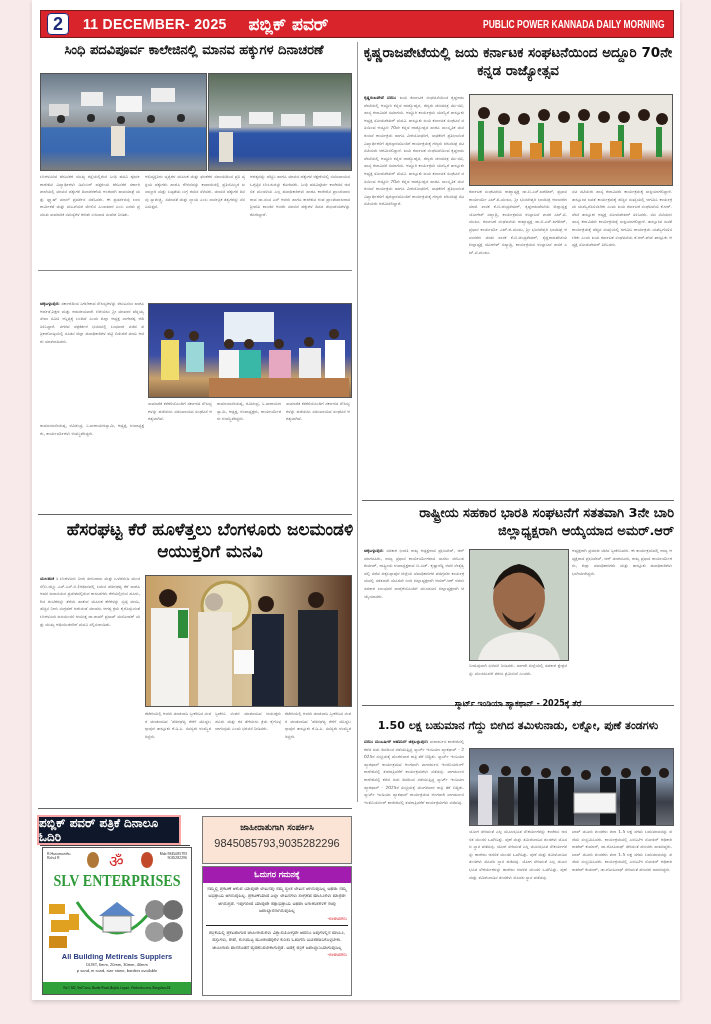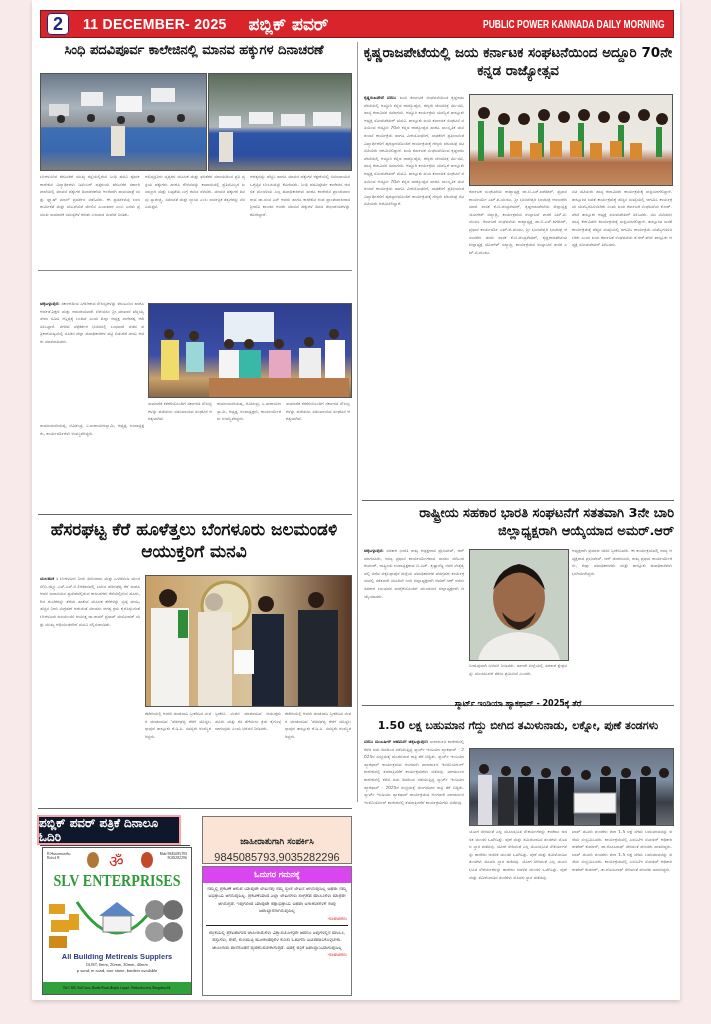--- a/index.html
+++ b/index.html
@@ -13,21 +13,21 @@
   .col-div{position:absolute;left:325px;top:42px;width:1px;height:760px;background:#999;}
   .hl{position:absolute;color:#111;font-weight:bold;text-align:center;line-height:1.15;}
   .photo{position:absolute;border:1px solid #555;overflow:hidden;}
   .txt{position:absolute;font:4.3px "DejaVu Sans",sans-serif;color:#555;line-height:7.6px;text-align:justify;overflow:hidden;word-break:break-all;}
   .rule{position:absolute;height:1px;background:#888;}
   .dateline{font-weight:bold;color:#222;}
   .ad-title{position:absolute;left:5px;top:815px;width:140px;height:26px;background:#0f172a;color:#fff;font:bold 12px "DejaVu Sans",sans-serif;display:flex;align-items:center;justify-content:center;border:2px solid #fca5a5;}
   .slv{position:absolute;left:10px;top:847px;width:148px;height:146px;border:1px solid #555;background:#fff;overflow:hidden;}
   .contact{position:absolute;left:170px;top:816px;width:148px;height:46px;background:#fbe4d5;border:1px solid #777;text-align:center;}
   .notice{position:absolute;left:170px;top:866px;width:148px;height:128px;border:1px solid #777;background:#fff;}
-  .notice-head{height:16px;background:#d946ef;color:#fff;font:bold 8px "DejaVu Sans",sans-serif;display:flex;align-items:center;justify-content:center;}
+  .notice-head{height:16px;background:#a21caf;color:#fff;font:bold 8px "DejaVu Sans",sans-serif;display:flex;align-items:center;justify-content:center;}
   .notice-body{font:4.6px "DejaVu Sans",sans-serif;color:#333;text-align:center;padding:2px 4px;line-height:7.4px;}
   .sig{color:#d9242b;text-align:right;font-size:4.6px;}
 </style>
 </head>
 <body>
 
 <div class="paper">
 
   <div class="masthead">
     <div class="pagenum">2</div>
@@ -87,21 +87,21 @@
         <rect x="176" y="36" width="20" height="40" fill="#fff"></rect>
         <rect x="60" y="74" width="140" height="19" fill="#b57b4c"></rect>
       </svg>
   </div>
   <div class="txt" style="left:116px;top:400px;width:64px;height:88px;"><span>ಸಾಮಾಜಿಕ ಕಳಕಳಿಯೊಂದಿಗೆ ಸರ್ಕಾರದ ಸೌಲಭ್ಯಗಳನ್ನು ಪಡೆಯಲು ಸಮುದಾಯದ ಸಂಘಟನೆ ಅಗತ್ಯವಾಗಿದೆ.</span></div>
   <div class="txt" style="left:185px;top:400px;width:64px;height:88px;"><span>ರಾಮಾಂಜನೇಯಪ್ಪ, ರವಿಚಂದ್ರ, ಸಿ.ನಾರಾಯಣಸ್ವಾಮಿ, ಅಧ್ಯಕ್ಷ, ಉಪಾಧ್ಯಕ್ಷರು, ಕಾರ್ಯದರ್ಶಿಗಳು ಉಪಸ್ಥಿತರಿದ್ದರು.</span></div>
   <div class="txt" style="left:254px;top:400px;width:64px;height:88px;"><span>ಸಾಮಾಜಿಕ ಕಳಕಳಿಯೊಂದಿಗೆ ಸರ್ಕಾರದ ಸೌಲಭ್ಯಗಳನ್ನು ಪಡೆಯಲು ಸಮುದಾಯದ ಸಂಘಟನೆ ಅಗತ್ಯವಾಗಿದೆ.</span></div>
   <div class="txt" style="left:8px;top:422px;width:104px;height:68px;"><span>ರಾಮಾಂಜನೇಯಪ್ಪ, ರವಿಚಂದ್ರ, ಸಿ.ನಾರಾಯಣಸ್ವಾಮಿ, ಅಧ್ಯಕ್ಷ, ಉಪಾಧ್ಯಕ್ಷರು, ಕಾರ್ಯದರ್ಶಿಗಳು ಉಪಸ್ಥಿತರಿದ್ದರು.</span></div>
   <div class="rule" style="left:6px;top:514px;width:314px;background:#666;"></div>
 
-  <div class="hl" style="left:6px;top:518px;width:312px;font-size:17px;line-height:22px;">ಹೆಸರಘಟ್ಟ ಕೆರೆ ಹೂಳೆತ್ತಲು ಬೆಂಗಳೂರು ಜಲಮಂಡಳಿ ಆಯುಕ್ತರಿಗೆ ಮನವಿ</div>
+  <div class="hl" style="left:22px;top:518px;width:312px;font-size:17px;line-height:22px;">ಹೆಸರಘಟ್ಟ ಕೆರೆ ಹೂಳೆತ್ತಲು ಬೆಂಗಳೂರು ಜಲಮಂಡಳಿ ಆಯುಕ್ತರಿಗೆ ಮನವಿ</div>
   <div class="txt" style="left:8px;top:575px;width:100px;height:230px;"><span class="dateline">ಯಲಹಂಕ :</span> <span>ಬೆಂಗಳೂರು ನೀರು ಸರಬರಾಜು ಮತ್ತು ಒಳಚರಂಡಿ ಮಂಡಳಿ(ಬಿ.ಡಬ್ಲ್ಯು.ಎಸ್.ಎಸ್.ಬಿ.)ಅಧೀನದಲ್ಲಿ ಬರುವ ಹೆಸರಘಟ್ಟ ಕೆರೆ ಹಾಗೂ ಅದರ ಜಲಾನಯನ ಪ್ರದೇಶದಲ್ಲಿರುವ ಕಾಲುವೆಗಳು ಕೆರೆಯಲ್ಲಿರುವ ಹೂಳು, ಗಿಡ ಗಂಟಿಗಳನ್ನು ತೆಗೆದು ಹಾಕುವ ಮೂಲಕ ಕೆರೆಗಳನ್ನು ಸ್ವಚ್ಛ ಮಾಡಿ, ಹೆಚ್ಚಿನ ನೀರು ಸಂಗ್ರಹಣೆ ಆಗುವಂತೆ ಮಾಡಲು ಅಗತ್ಯ ಕ್ರಮ ಕೈಗೊಳ್ಳುವಂತೆ ಬೆಂಗಳೂರು ಜಲಮಂಡಳಿ ಆಯುಕ್ತ ಡಾ.ರಾಮ್ ಪ್ರಸಾದ್ ಮನೋಹರ್ ಮತ್ತು ಮುಖ್ಯ ಅಧಿಯಂತರರಿಗೆ ಮನವಿ ಸಲ್ಲಿಸಲಾಯಿತು.</span></div>
   <div class="photo" style="left:113px;top:575px;width:205px;height:130px;background:linear-gradient(90deg,#c8a068 0%,#d8c39b 50%,#5a3a26 100%);">
     <svg width="205" height="130">
         <circle cx="80" cy="30" r="24" fill="#e9e0c0" stroke="#b59a52" stroke-width="3"></circle>
         <circle cx="22" cy="22" r="9" fill="#2a1c14"></circle>
         <rect x="5" y="32" width="38" height="98" fill="#f4f2ee"></rect>
         <rect x="32" y="34" width="10" height="28" fill="#2e8c3a"></rect>
         <circle cx="68" cy="26" r="9" fill="#bfb2a0"></circle>
         <rect x="52" y="36" width="34" height="94" fill="#ece4d6"></rect>
         <circle cx="120" cy="28" r="8" fill="#2a1c14"></circle>
@@ -233,21 +233,21 @@
           <circle cx="126" cy="38" r="10" fill="#7a7a7a"></circle>
         </g>
     </svg>
     <div style="position:absolute;left:0;top:104px;width:148px;text-align:center;font:bold 7.5px 'Liberation Sans',sans-serif;color:#2c3e82;">All Building Metireals Supplers</div>
     <div style="position:absolute;left:0;top:114px;width:148px;text-align:center;font:4px 'Liberation Sans',sans-serif;color:#333;">DUST, 6mm, 20mm, 30mm, 40mm</div>
     <div style="position:absolute;left:0;top:120px;width:148px;text-align:center;font:4px 'Liberation Sans',sans-serif;color:#333;">p sand, m sand, size stone, borders available</div>
     <div style="position:absolute;left:0;top:134px;width:148px;height:12px;background:#2fa03a;color:#111;font:3px 'Liberation Sans',sans-serif;display:flex;align-items:center;justify-content:center;">No # 342, 3rd Cross, Bande Road, Anjalia Layout, Yelahanka new, Bangalore-64</div>
   </div>
 
   <div class="contact">
-    <div style="font:bold 8.5px 'DejaVu Sans',sans-serif;margin-top:19px;color:#222;">ಜಾಹೀರಾತುಗಾಗಿ ಸಂಪರ್ಕಿಸಿ</div>
+    <div style="font:bold 8.5px 'DejaVu Sans',sans-serif;margin-top:5px;color:#222;">ಜಾಹೀರಾತುಗಾಗಿ ಸಂಪರ್ಕಿಸಿ</div>
     <div style="font:11px 'Liberation Sans',sans-serif;margin-top:4px;color:#333;">9845085793,9035282296</div>
   </div>
 
   <div class="notice">
     <div class="notice-head">ಓದುಗರ ಗಮನಕ್ಕೆ</div>
     <div class="notice-body">
       <div>ನಮ್ಮಲ್ಲಿ ಪ್ರಕಟಣೆ ಆಗುವ ಯಾವುದೇ ಲೇಖನವು ನಮ್ಮ ಸ್ವಂತ ಲೇಖನ ಆಗಿರುವುದಿಲ್ಲ ಅಥವಾ ನಮ್ಮ ಅಭಿಪ್ರಾಯ ಆಗಿರುವುದಿಲ್ಲ. ಪ್ರಕಟಣೆಯಾದ ಎಲ್ಲಾ ಲೇಖನಗಳು ಸಂಗ್ರಹದ ಮಾಹಿತಿಗಳು ಮಾತ್ರವೇ ಆಗಿರುತ್ತದೆ. ಇವುಗಳಿಂದ ಯಾವುದೇ ತಪ್ಪಾಭಿಪ್ರಾಯ ಅಥವಾ ಅನಾಹುತಗಳಿಗೆ ನಾವು ಜವಾಬ್ದಾರರಾಗಿರುವುದಿಲ್ಲ</div>
       <div class="sig">-ಸಂಪಾದಕರು</div>
     </div>
     <div style="height:1px;background:#222;margin:1px 3px;"></div>

